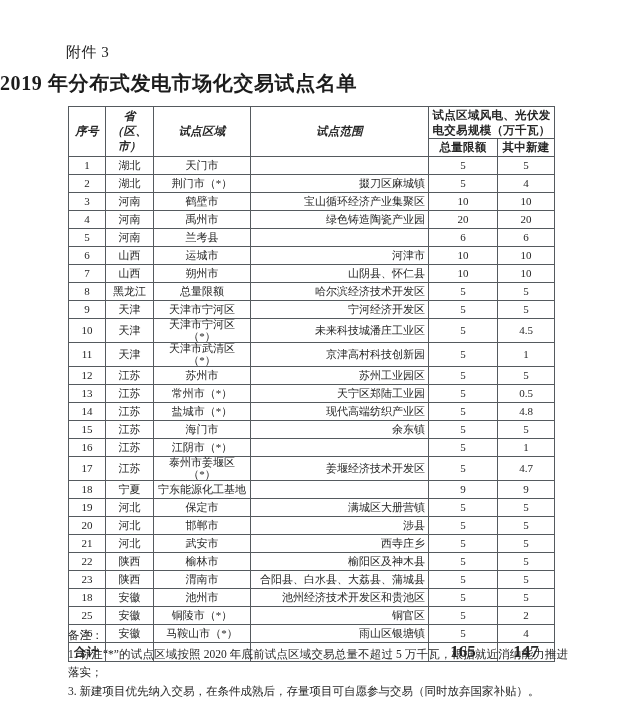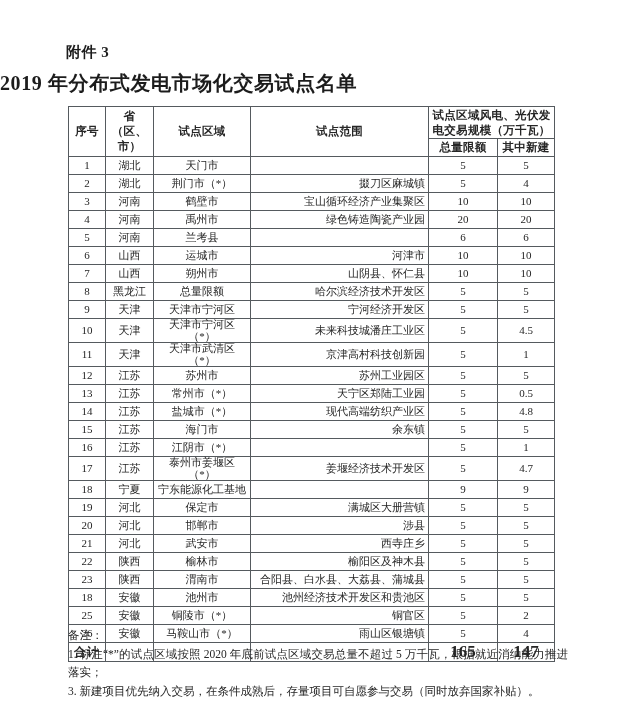--- a/index.html
+++ b/index.html
@@ -24,21 +24,21 @@
     box-sizing: border-box;
     padding: 0;
   }
 
   
   .attachment-label {
     position: absolute;
     left: 66px;
     top: 43px;
     font-size: 15px;
-    font-weight: bold;
+    font-weight: normal;
     letter-spacing: 0.5px;
     white-space: nowrap;
   }
 
   
   .doc-title {
     position: absolute;
     left: 0;
     right: 0;
     top: 70px;
@@ -89,21 +89,21 @@
   td.prov  { text-align: center; }
   td.area  { text-align: center; padding-left: 5px; }
   td.scope { text-align: right; padding-left: 5px; }
   td.num   { text-align: center; }
 
   tr.data-row td { height: 17px; }
   tr.total-row td { height: 18px; font-weight: bold; }
   tr.total-row td.seq { font-size: 12px; letter-spacing: 1px; }
   tr.total-row td.num { font-size: 17px; }
 
-  th.h-seq, th.h-prov, th.h-area, th.h-scope { height: 48px; }
+  th.h-seq, th.h-prov, th.h-area, th.h-scope { height: 48px; font-style: italic; }
   th.h-group { height: 31px; }
   th.h-sub { height: 17px; font-size: 11px; }
 
   
   .notes {
     position: absolute;
     left: 68px;
     top: 626px;
     width: 500px;
     font-size: 11.5px;

